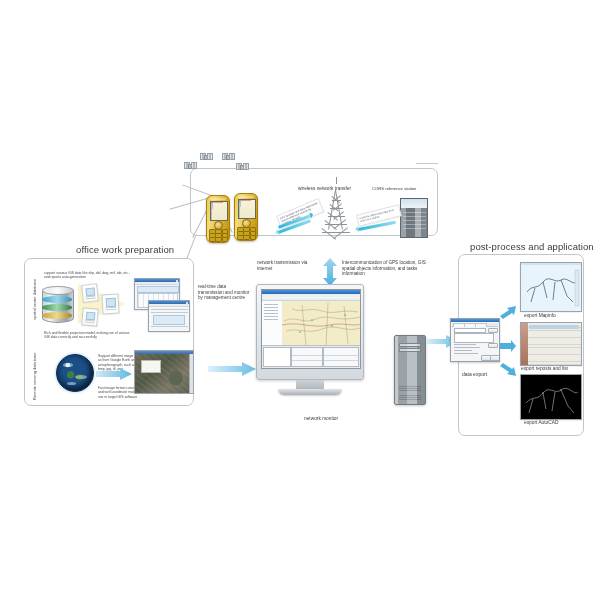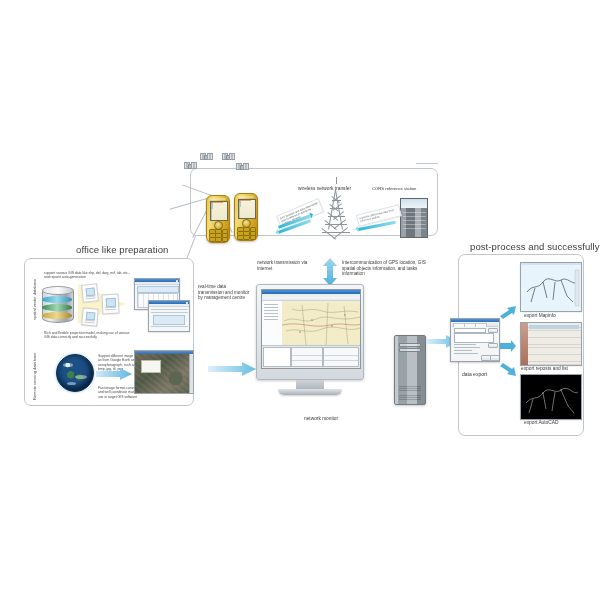--- a/index.html
+++ b/index.html
@@ -572,21 +572,21 @@
     <div class="pt">GPS location and data information sent to reference station by wireless network</div>
   </div>
   <div class="arrow-cy" style="left:278px; top:226px; width:34px; transform:rotate(-20deg);"></div>
   <div class="arrow-cy rev" style="left:278px; top:231px; width:34px; transform:rotate(-20deg);"></div>
 
   <div class="plate" style="left:356px; top:215px; width:42px; height:10px; transform:rotate(-14deg);">
     <div class="pt">real-time differential data from reference station</div>
   </div>
   <div class="arrow-cy rev" style="left:358px; top:228px; width:38px; transform:rotate(-11deg);"></div>
 
-  <div class="panel-title" style="left:76px; top:244px;">office like preparation</div>
+  <div class="panel-title" style="left:76px; top:244px;">office work preparation</div>
   <div class="panel" id="officePanel"></div>
 
   <div class="vlab" style="left:32px; top:320px;">spatial vector database</div>
   <div class="vlab" style="left:32px; top:400px;">Remote sensing data base</div>
 
   <div class="tiny" style="left:44px; top:271px; width:92px;">support various GIS data like shp, dxf, dwg, mif, tab, etc., and reports auto-generation</div>
 
   <div class="db" style="left:42px; top:287px;">
     <div class="barrel"></div>
     <div class="ring r1"></div>
@@ -751,21 +751,21 @@
       <defs>
           <linearGradient id="sa" x1="0" y1="0" x2="1" y2="0">
         <stop offset="0" stop-color="#dcf0fa"></stop>
             <stop offset="1" stop-color="#69bde3"></stop>
       </linearGradient>
         </defs>
       <polygon points="0,4 20,4 20,0 32,6.5 20,13 20,9 0,9" fill="url(#sa)"></polygon>
     </svg>
   </div>
 
-  <div class="panel-title" style="left:470px; top:241px;">post-process and successfully</div>
+  <div class="panel-title" style="left:470px; top:241px;">post-process and application</div>
   <div class="panel" id="postPanel"></div>
 
   <div class="expwin" style="left:450px; top:318px; width:48px; height:42px;">
     <div class="tb"></div>
     <div class="tabs">
         <i style="left:1px;"></i>
         <i style="left:12px;"></i>
         <i style="left:23px;"></i>
       </div>
     <div class="fld" style="left:3px; top:9px; width:30px; height:3px;"></div>

